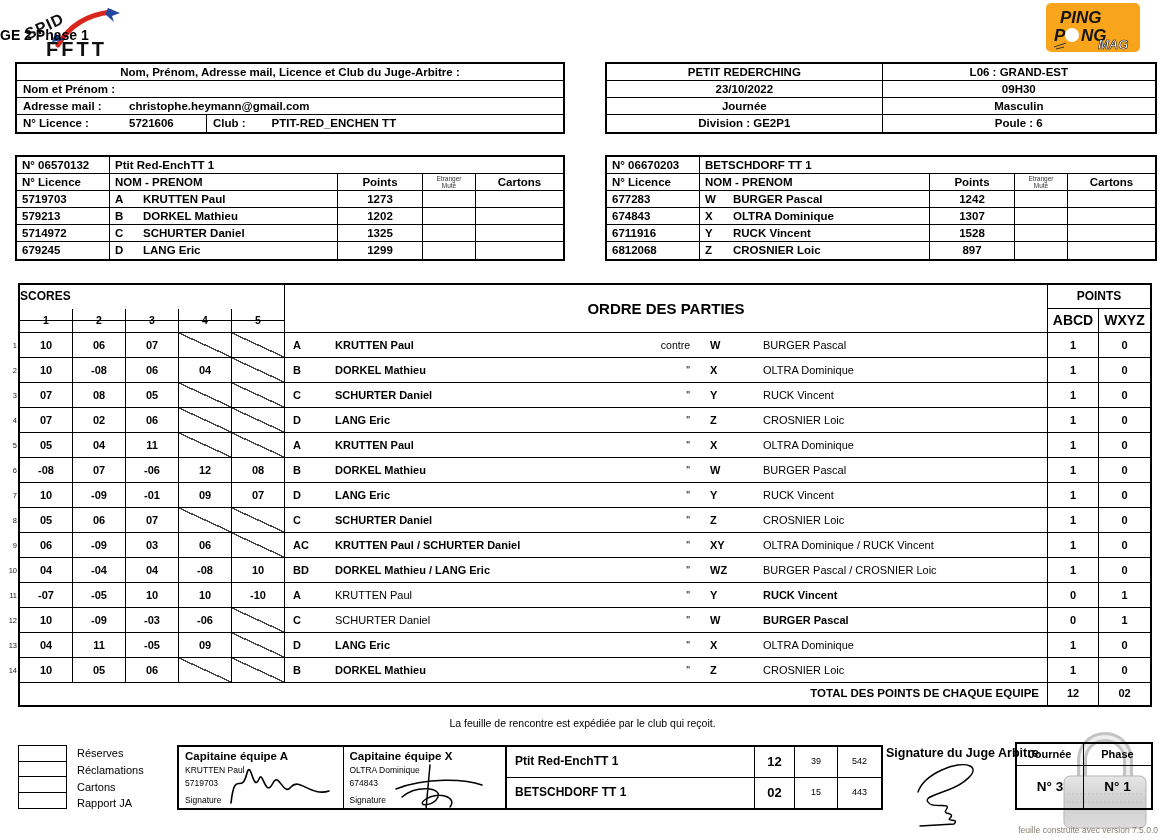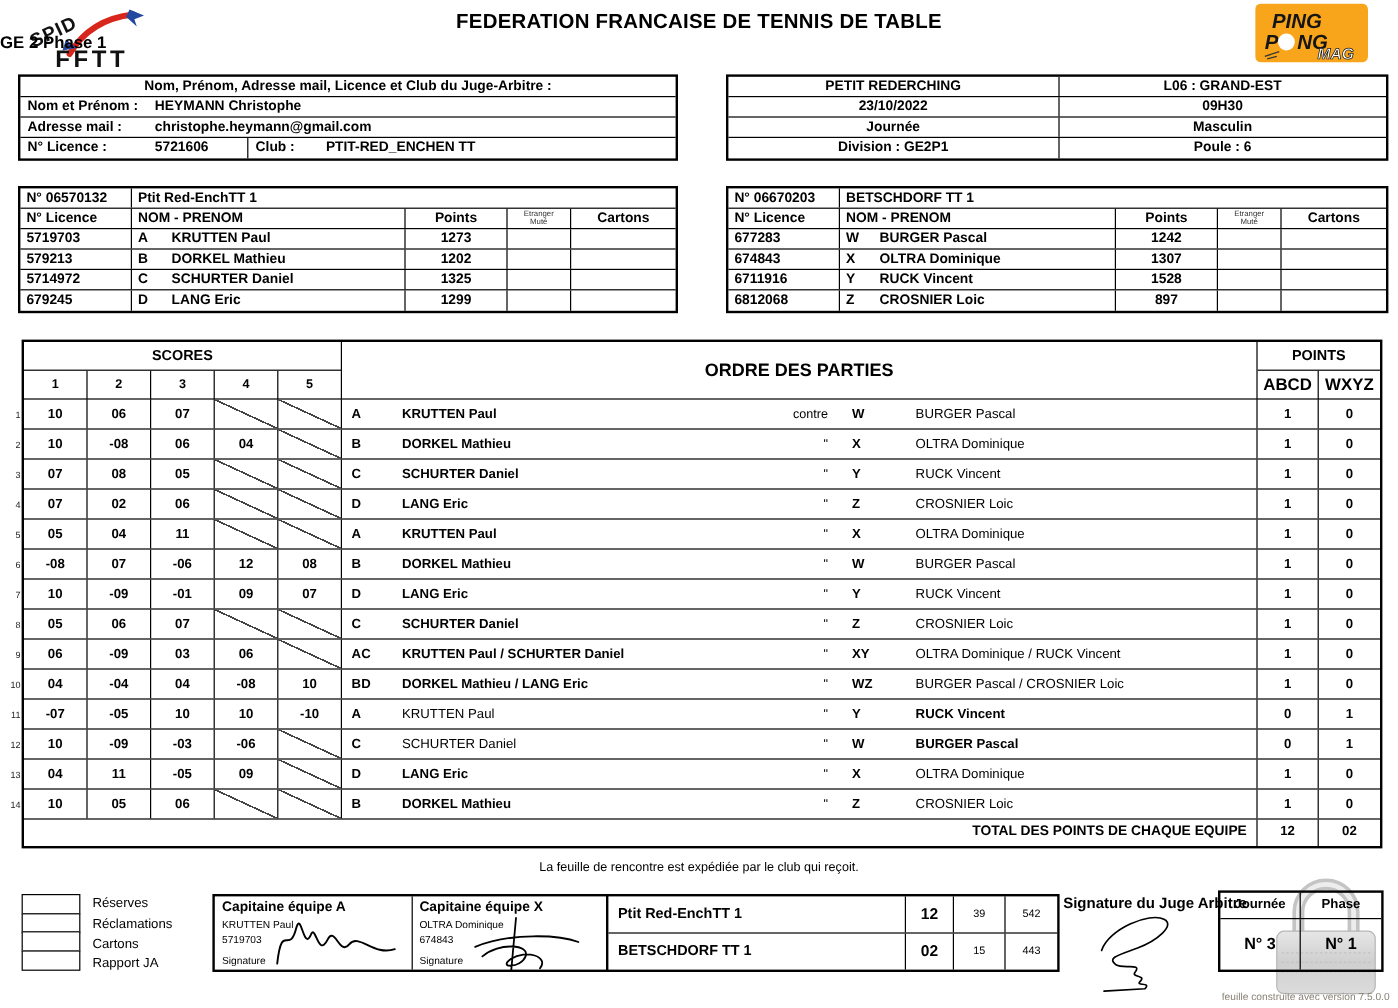--- a/index.html
+++ b/index.html
@@ -39,21 +39,21 @@
   .team .lic { width:93px; flex:none; font-weight:bold; }
   .team .name { flex:1; font-weight:bold; display:flex; }
   .team .pletter { width:28px; flex:none; }
   .team .pts { width:85px; flex:none; text-align:center; font-weight:bold; }
   .team .etr { width:53px; flex:none; font-size:6.5px; line-height:7px; text-align:center; padding-top:1px; font-weight:normal; color:#333; }
   .team .car { width:87px; flex:none; font-weight:bold; }
 
   
   .main { position:absolute; left:18px; top:283px; width:1134px; border:2px solid #000; background:#fff; }
   .mhead { position:relative; height:48px; border-bottom:1px solid #000; }
-  .scores-label { position:absolute; left:0; top:0; width:265px; height:24px; border-right:1px solid #000; border-bottom:1px solid #000; text-align:center; font-weight:bold; font-size:12px; line-height:23px; }
+  .scores-label { position:absolute; left:0; top:0; width:265px; height:36px; border-right:1px solid #000; border-bottom:1px solid #000; text-align:left; font-weight:bold; font-size:12px; line-height:23px; }
   .setnums { position:absolute; left:0; top:24px; width:265px; height:24px; display:flex; }
   .setnums div { width:53px; border-right:1px solid #000; text-align:center; font-weight:bold; font-size:10.5px; line-height:23px; }
   .order-head { position:absolute; left:265px; top:0; width:763px; height:48px; border-right:1px solid #000; text-align:center; font-weight:bold; font-size:15px; line-height:48px; }
   .points-label { position:absolute; left:1028px; top:0; width:102px; height:24px; border-bottom:1px solid #000; text-align:center; font-weight:bold; font-size:12px; line-height:23px; }
   .points-cols { position:absolute; left:1028px; top:24px; width:102px; height:24px; display:flex; }
   .points-cols div { width:51px; text-align:center; font-weight:bold; font-size:14px; line-height:23px; }
   .points-cols div:first-child { border-right:1px solid #000; }
 
   .mrow { display:flex; height:25px; position:relative; border-bottom:1px solid #000; }
   .mc { border-right:1px solid #000; height:100%; }
@@ -118,40 +118,38 @@
 <div class="page">
 
   <svg class="abs" style="left:12px;top:2px" width="118" height="56" viewBox="0 0 118 56">
     <text transform="translate(16,38) rotate(-25)" font-size="16" font-weight="bold" letter-spacing="1" fill="#111">SPID</text>
     <path d="M46,43 C56,26 72,13 99,10" stroke="#d9261c" stroke-width="5" fill="none" stroke-linecap="round"></path>
     <path d="M96,6 l12,5 -8,3 2,6 -9,-8 z" fill="#2448a0"></path>
     <path d="M43,31 l9,7 -12,2 z" fill="#2448a0"></path>
     <text x="34" y="54" font-size="20" font-weight="bold" letter-spacing="3" fill="#111">FFTT</text>
   </svg>
 
-  <div class="abs title">FEDERATION FRANCAISE DE TENNIS DE TABLE</div>
   <div class="abs subtitle">GE 2 Phase 1</div>
 
   <svg class="abs" style="left:1046px;top:3px" width="94" height="49" viewBox="0 0 94 49">
     <rect x="0" y="0" width="94" height="49" rx="5" fill="#F9A51B"></rect>
     <text x="14" y="20" font-size="17" font-weight="bold" font-style="italic" fill="#151515">PING</text>
     <text x="8" y="38" font-size="17" font-weight="bold" font-style="italic" fill="#151515">P</text>
     <circle cx="26" cy="32" r="7" fill="#fff"></circle>
     <text x="35" y="38" font-size="17" font-weight="bold" font-style="italic" fill="#151515">NG</text>
     <text x="52" y="46" font-size="13" font-weight="bold" font-style="italic" fill="#ffffff" stroke="#151515" stroke-width="0.6">MAG</text>
     <path d="M8,44 l12,-4 M10,46 l8,-2" stroke="#333" stroke-width="1" fill="none"></path>
   </svg>
 
   <div class="tbl" style="left:15px;top:62px;width:550px;height:72px">
     <div class="jrow" style="justify-content:center">
         <span>Nom, Prénom, Adresse mail, Licence et Club du Juge-Arbitre :</span>
       </div>
     <div class="jrow">
       <div class="jlabel">Nom et Prénom :</div>
-      <div class="jval">HEYMANN  Christophe</div>
     </div>
     <div class="jrow">
       <div class="jlabel">Adresse mail  :</div>
       <div class="jval">christophe.heymann@gmail.com</div>
     </div>
     <div class="jrow">
       <div class="jlabel">N° Licence   :</div>
       <div class="jlic">5721606</div>
       <div class="jclub">
         <span>Club :</span><span class="jclubval">PTIT-RED_ENCHEN TT</span>

